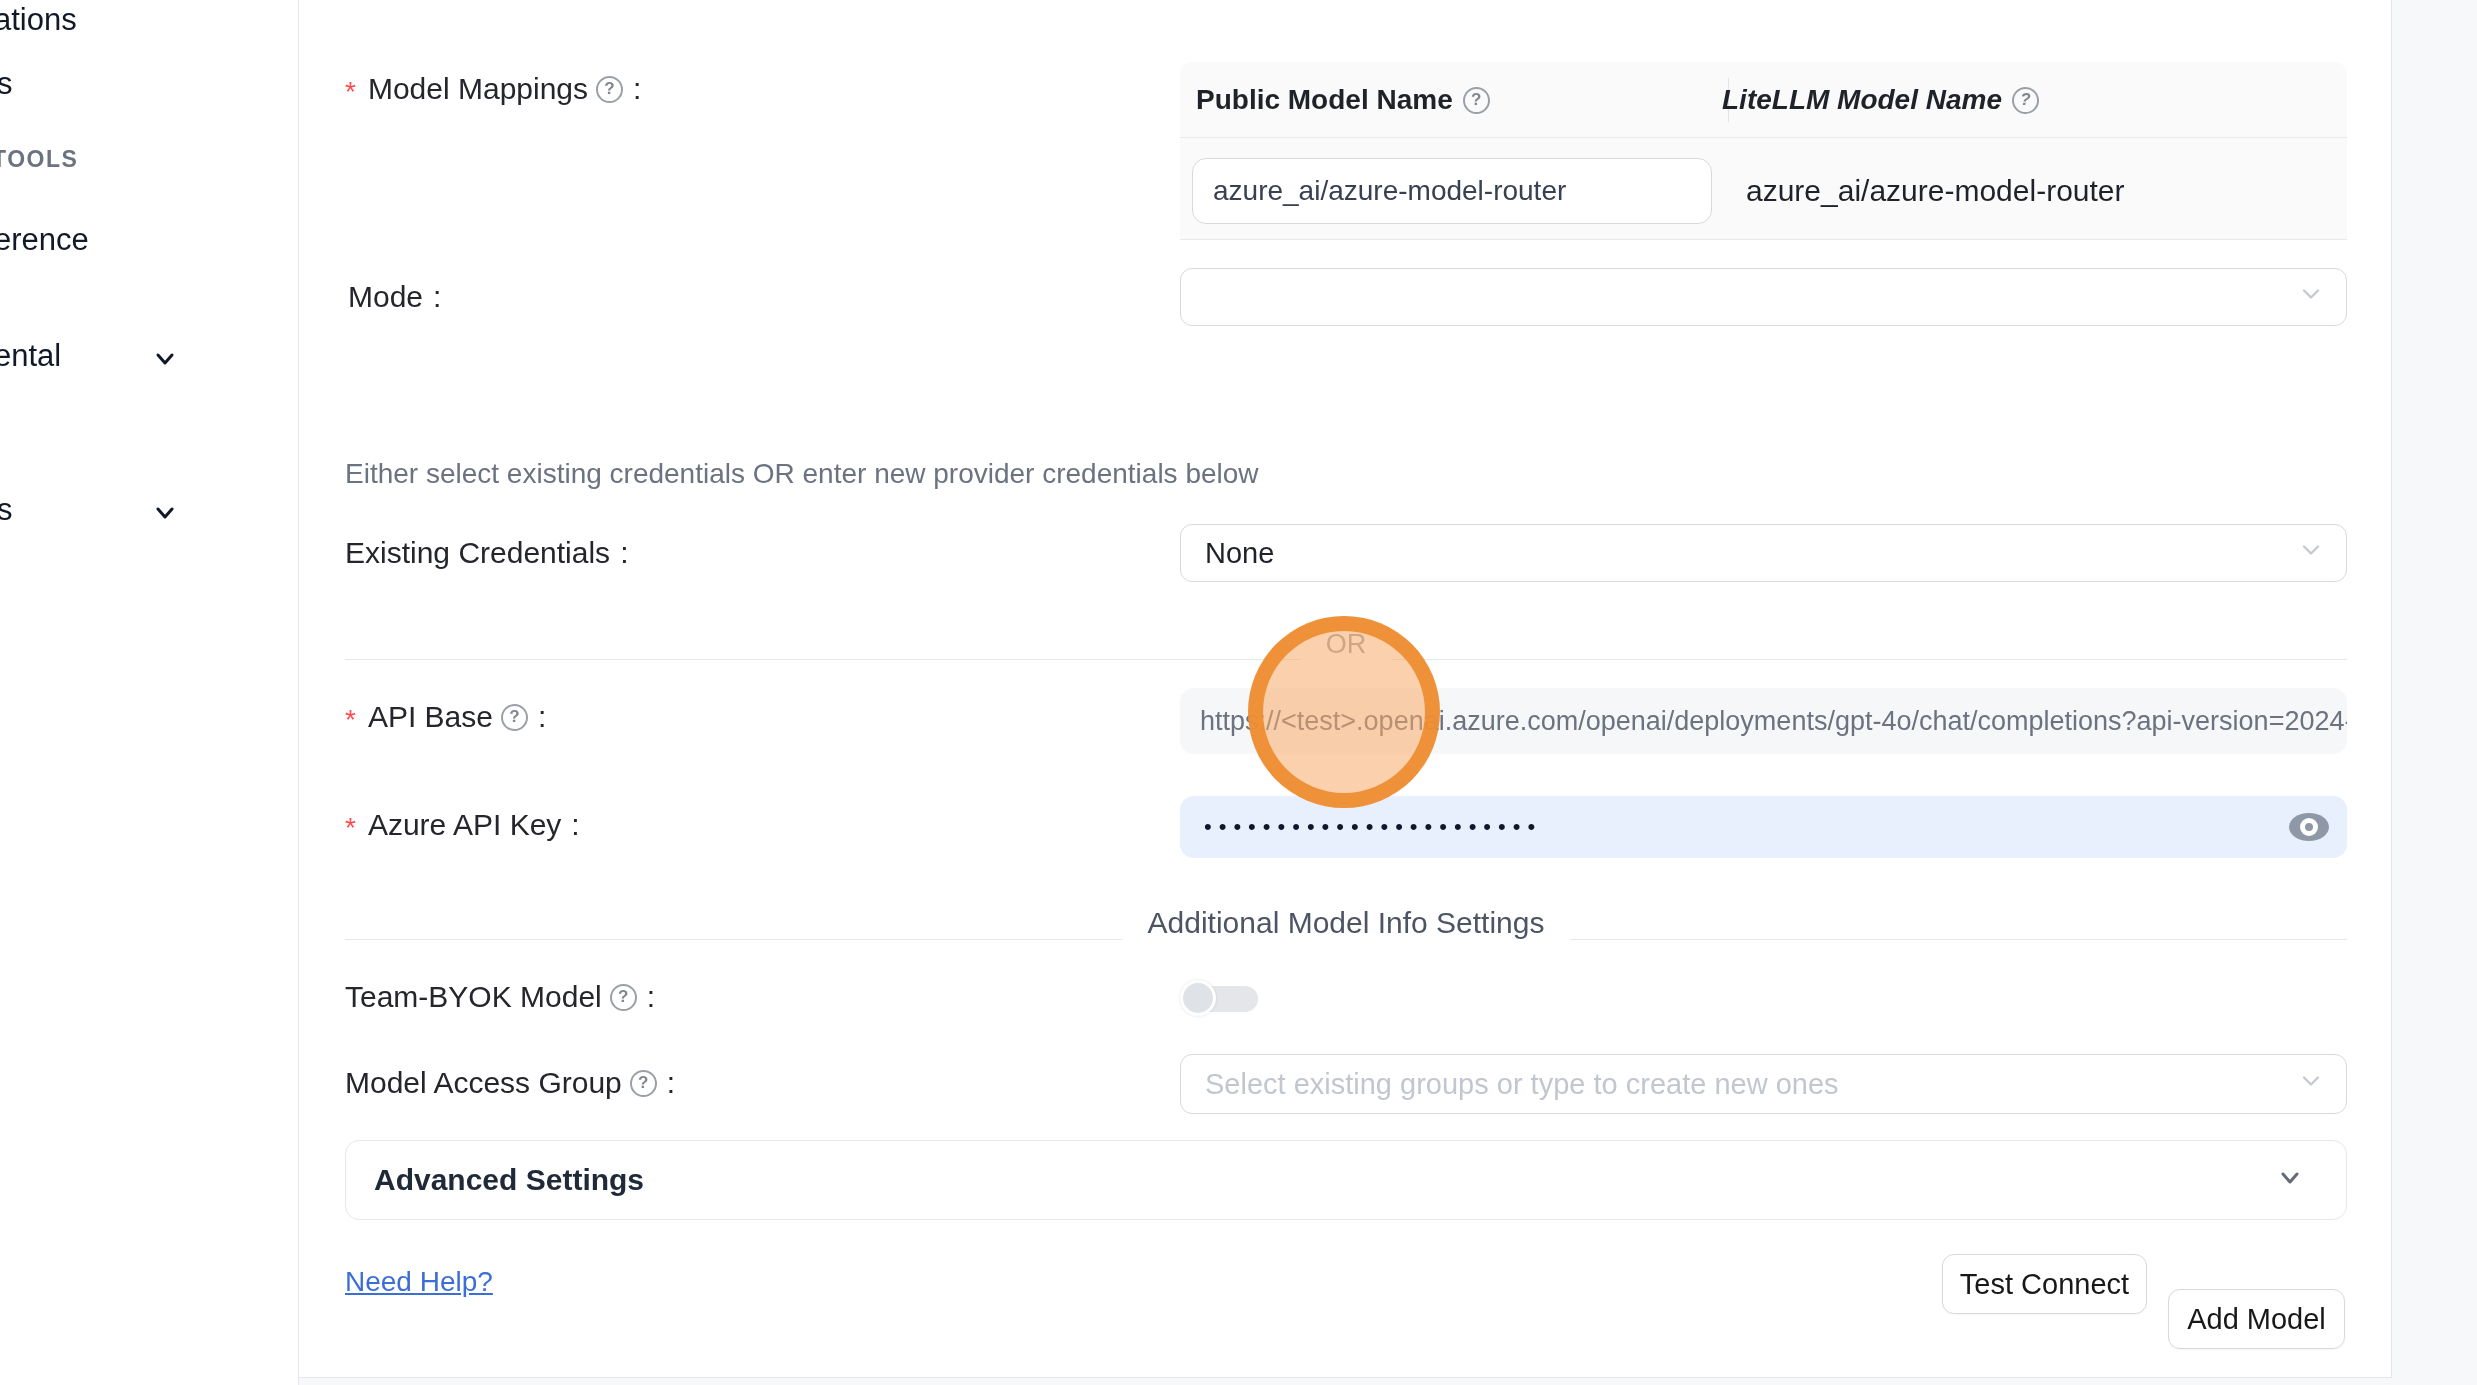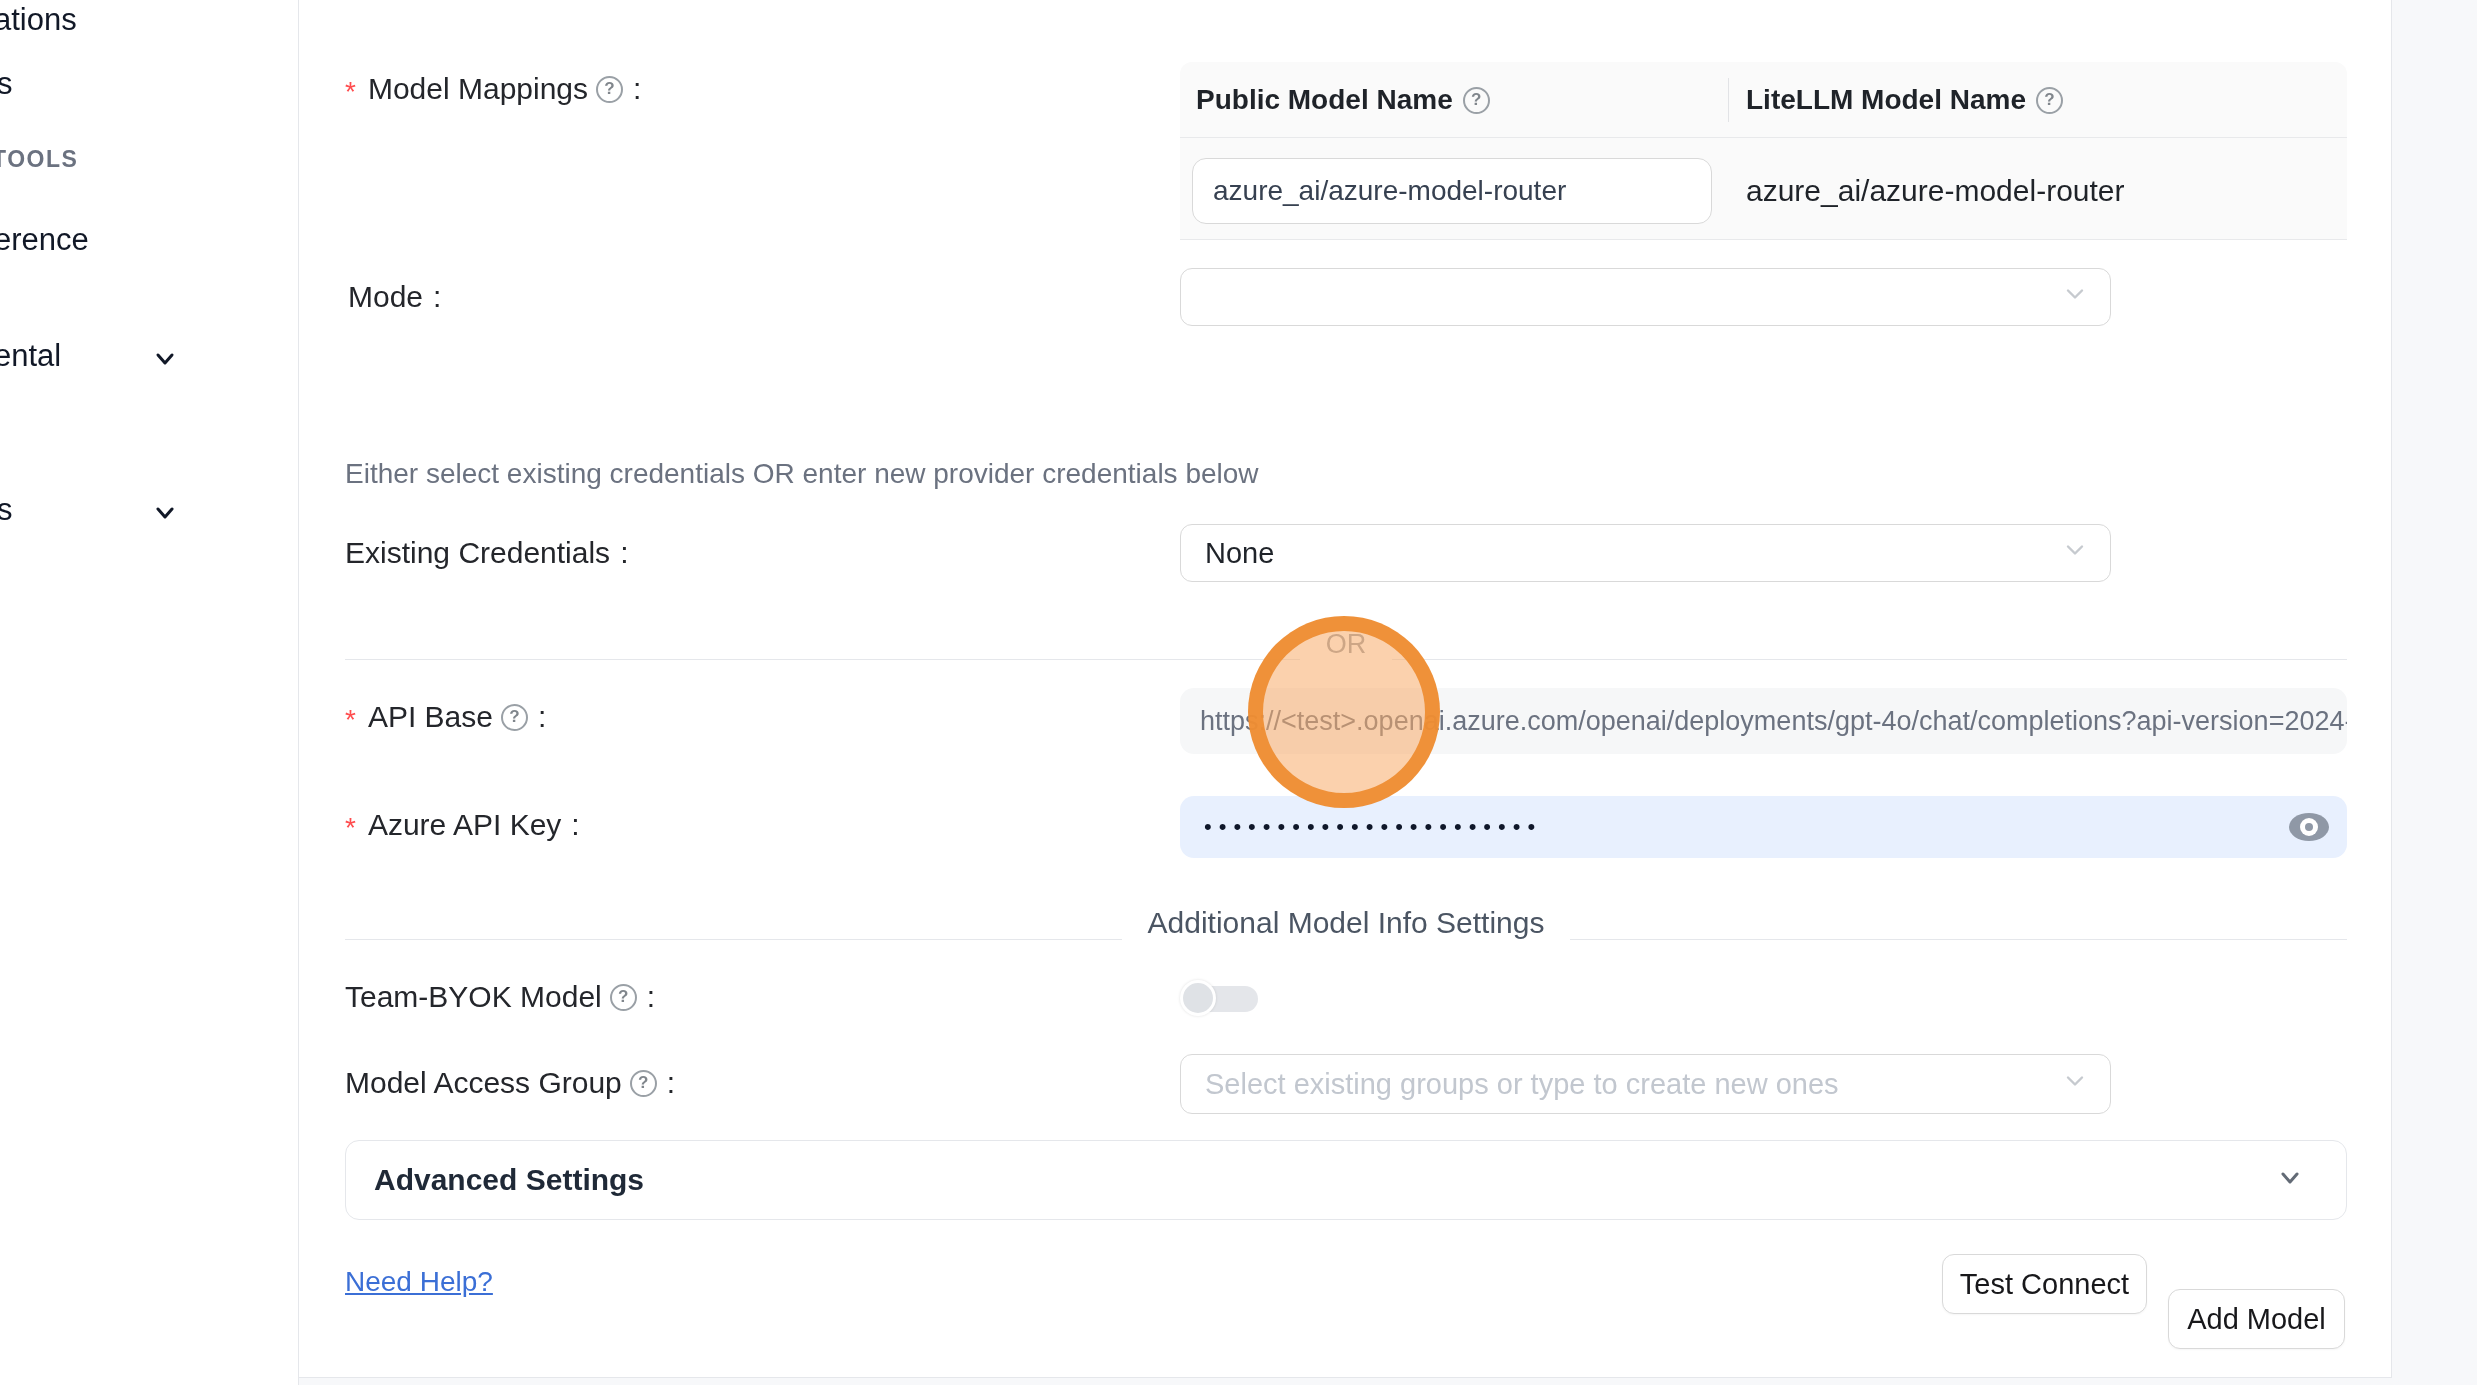--- a/index.html
+++ b/index.html
@@ -35,21 +35,21 @@
   .map-head-cell { position:absolute; top:0; height:76px; display:flex; align-items:center; gap:10px;
     font-size:28px; font-weight:700; color:#1f2329; }
   .map-col-divider { position:absolute; left:548px; top:16px; width:1px; height:44px; background:#e2e3e6; }
   .map-input { position:absolute; left:12px; top:96px; width:520px; height:66px;
     border:1px solid #d9d9d9; border-radius:14px; background:#fff; padding:0 20px;
     font-family:"Liberation Sans", sans-serif; font-size:28px; color:#374151; outline:none; }
   .map-cell2 { position:absolute; left:566px; top:96px; height:66px; display:flex; align-items:center;
     font-size:30px; color:#1f2329; }
 
   
-  .select-box { position:absolute; left:881px; width:931px; height:58px; background:#fff;
+  .select-box { position:absolute; left:881px; width:1167px; height:58px; background:#fff;
     border:1px solid #d9d9d9; border-radius:12px; display:flex; align-items:center; padding:14px 24px;
     font-size:29px; color:#1f2329; }
   .select-box .chev { position:absolute; right:22px; top:50%; transform:translateY(-50%); }
   .placeholder { color:#c2c7cf; }
 
   .opt-helper { left:878px; top:342px; width:800px; font-size:27px; line-height:40px; color:#6b7280; }
   .opt-bold { font-weight:700; color:#4b5563; }
   a.link { color:#2563eb; text-decoration:none; cursor:pointer; }
 
   .grey-note { left:46px; top:458px; font-size:28px; color:#6b7280; }
@@ -131,21 +131,21 @@
     <span class="colon">:</span>
   </div>
 
   <div class="abs map-table">
     <div class="map-head">
       <div class="map-head-cell" style="left:16px;">
         <span>Public Model Name</span>
         <span class="help-icon">?</span>
       </div>
       <div class="map-col-divider"></div>
-      <div class="map-head-cell" style="left:566px;">
+      <div class="map-head-cell" style="left:542px;font-style:italic;">
         <span>LiteLLM Model Name</span>
         <span class="help-icon">?</span>
       </div>
     </div>
     <input class="map-input" type="text" value="azure_ai/azure-model-router" style="">
     <div class="map-cell2">azure_ai/azure-model-router</div>
   </div>
 
   <div class="abs field-label" style="left:49px; top:280px;">
     <span>Mode</span>

